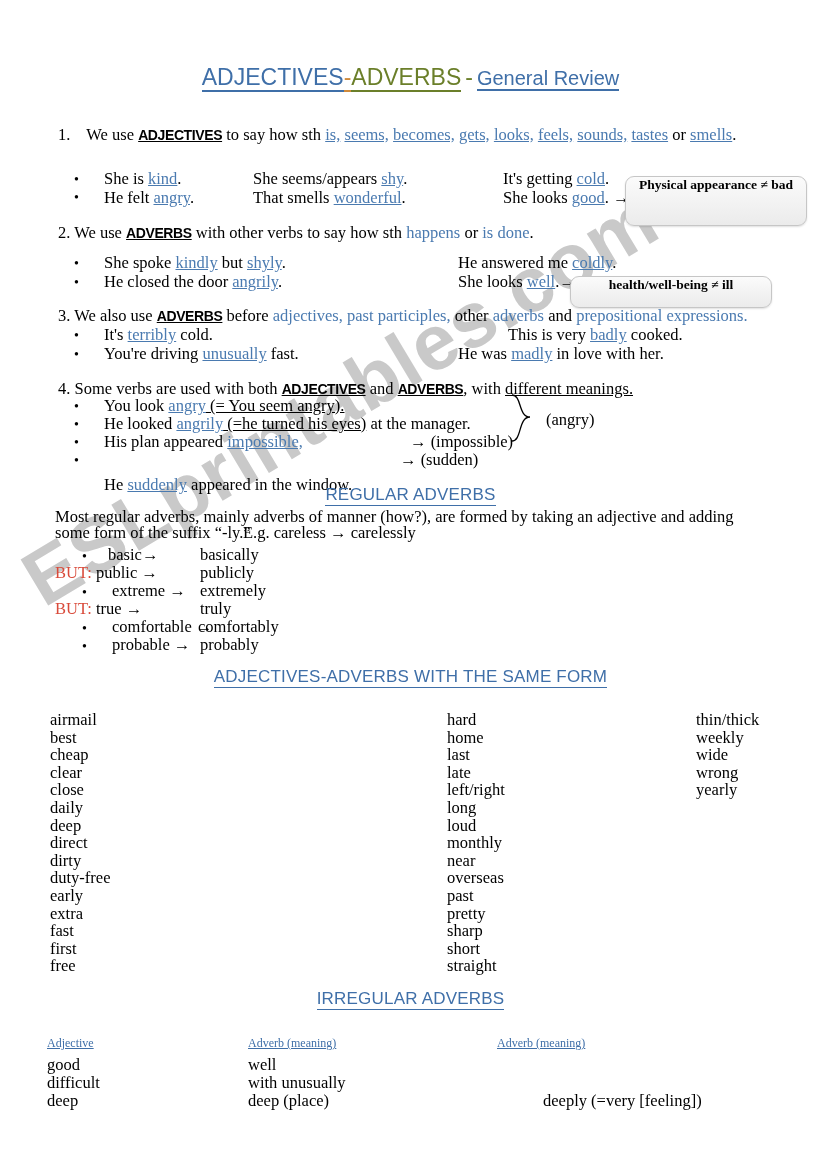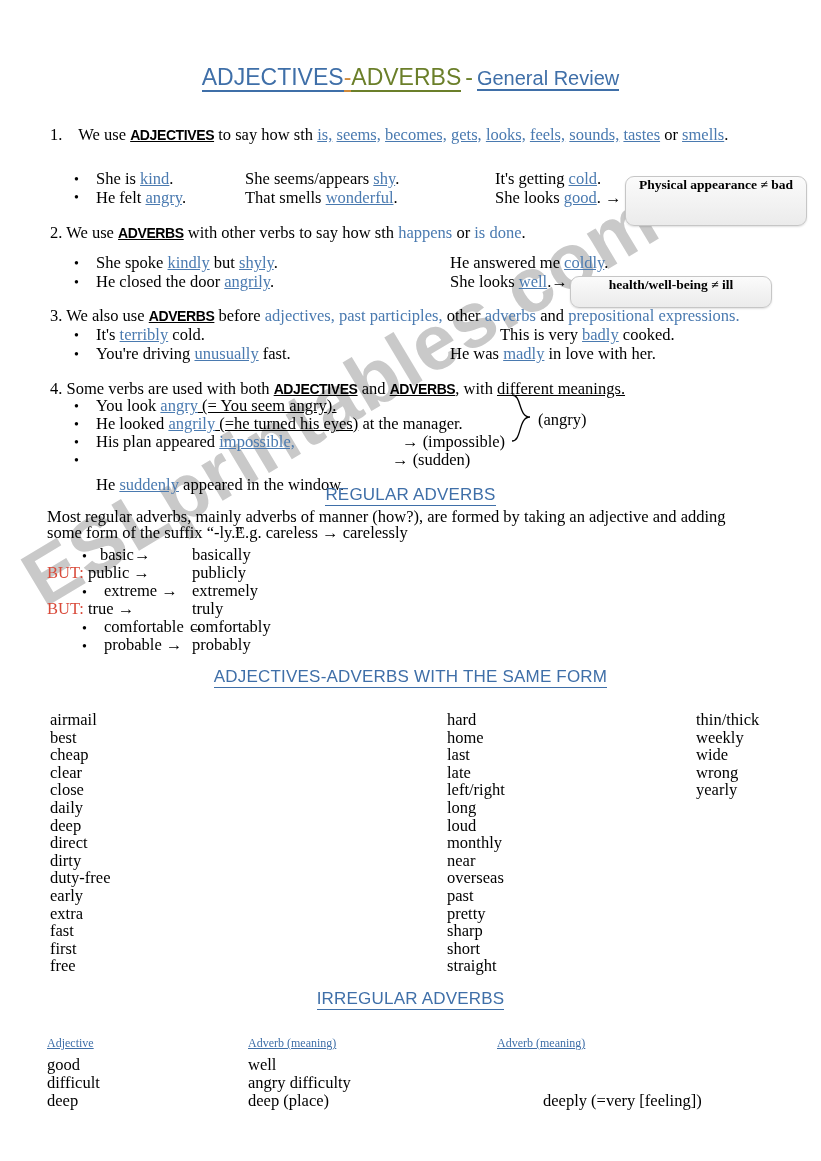--- a/index.html
+++ b/index.html
@@ -51,21 +51,21 @@
     font-size: 23px;
     white-space: nowrap;
   }
   .t-adj  { color: #3f6fa8; border-bottom: 2px solid #3f6fa8; }
   .t-sep  { color: #d08a3a; border-bottom: 2px solid #d08a3a; }
   .t-adv  { color: #6b7f2a; border-bottom: 2px solid #6b7f2a; }
   .t-dash { color: #6b7f2a; padding: 0 4px; }
   .t-gen  { color: #3f6fa8; border-bottom: 2px solid #3f6fa8; font-size: 20px; }
 
   
-  .ln { position: absolute; white-space: nowrap; font-size: 16.5px; line-height: 1.05; }
+  .ln { position: absolute; white-space: nowrap; font-size: 16.5px; line-height: 1.05; margin-left: 8px; }
   .blue { color: #4a7ab0; }
   .blue-u { color: #4a7ab0; text-decoration: underline; }
   .red { color: #d94a3a; }
   .u { text-decoration: underline; }
   .cond {
     font-family: "Liberation Sans", "DejaVu Sans", sans-serif;
     font-size: 14px;
     font-weight: 600;
     letter-spacing: -0.4px;
     text-decoration: underline;
@@ -352,20 +352,20 @@
     </div>
 
     <div class="irr-head" style="left:47px; top:1036px;">Adjective </div>
     <div class="irr-head" style="left:248px; top:1036px;">Adverb  (meaning)</div>
     <div class="irr-head" style="left:497px; top:1036px;">Adverb (meaning)</div>
 
     <div class="irr-cell" style="left:47px; top:1055px;">good</div>
     <div class="irr-cell" style="left:248px; top:1055px;">well</div>
 
     <div class="irr-cell" style="left:47px; top:1073px;">difficult</div>
-    <div class="irr-cell" style="left:248px; top:1073px;">angry difficulty</div>
+    <div class="irr-cell" style="left:248px; top:1073px;">with unusually</div>
 
     <div class="irr-cell" style="left:47px; top:1091px;">deep</div>
     <div class="irr-cell" style="left:248px; top:1091px;">deep (place)</div>
     <div class="irr-cell" style="left:543px; top:1091px;">deeply (=very [feeling])</div>
 
   </div>
 </div>
 
 </body></html>

